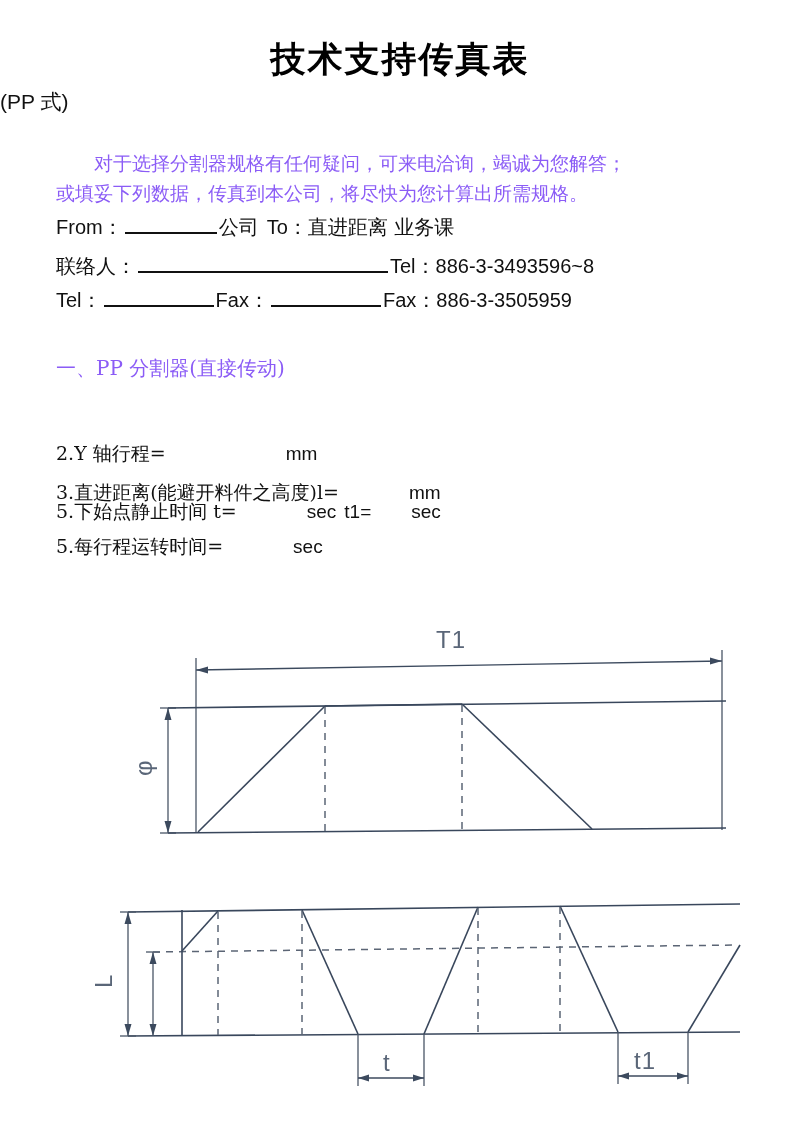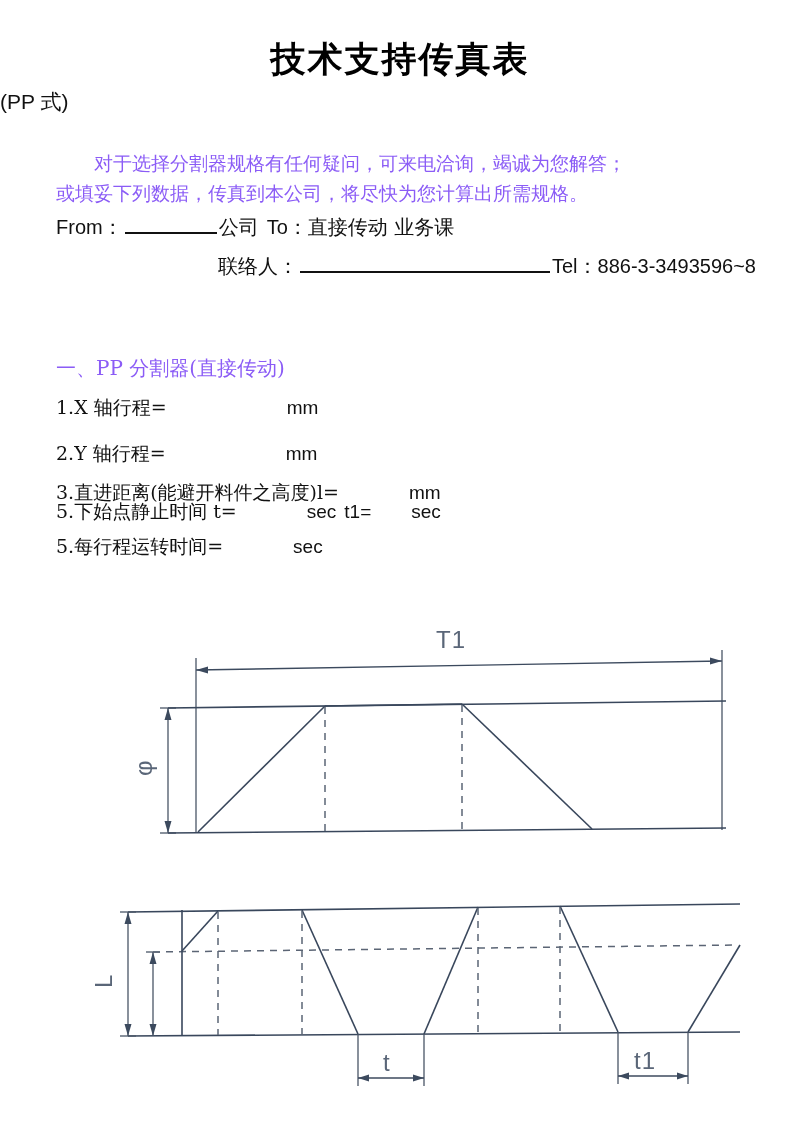--- a/index.html
+++ b/index.html
@@ -64,21 +64,21 @@
   
   .contact {
     position: absolute;
     left: 56px;
     width: 700px;
     font-size: 20px;
     color: #111;
     white-space: nowrap;
   }
   #contact-from { top: 214px; }
-  #contact-person { top: 253px; text-align: right; }
+  #contact-person { top: 253px; }
   #contact-tel { top: 287px; }
 
   .blank {
     display: inline-block;
     border-bottom: 2px solid #111;
     vertical-align: baseline;
     height: 17px;
     margin: 0 2px;
   }
   .blank-from   { width: 92px; }
@@ -149,33 +149,33 @@
   <div class="title">技术支持传真表</div>
 
   <div class="subtitle">(PP 式)</div>
 
   <div class="intro">
     <span class="l1">对于选择分割器规格有任何疑问，可来电洽询，竭诚为您解答；</span>
     <span class="l2">或填妥下列数据，传真到本公司，将尽快为您计算出所需规格。</span>
   </div>
 
   <div class="contact" id="contact-from">
-    <span>From：</span><span class="blank blank-from"></span><span class="cn">公司</span><span class="sp"></span><span>To：</span><span class="cn">直接传动 业务课</span>
+    <span>From：</span><span class="blank blank-from"></span><span class="cn">公司</span><span class="sp"></span><span>To：</span><span class="cn">直进距离 业务课</span>
   </div>
 
   <div class="contact" id="contact-person">
     <span class="cn">联络人：</span><span class="blank blank-person"></span><span>Tel：</span><span>886-3-3493596~8</span>
   </div>
 
+  <div class="contact" id="contact-tel">
+    <span>Tel：</span><span class="blank blank-tel"></span><span>Fax：</span><span class="blank blank-fax"></span><span>Fax：</span><span>886-3-3505959</span>
+  </div>
 
   <div class="section-head">一、PP 分割器(直接传动)</div>
 
-  <div class="spec-item" id="spec-1">
-    <span>1.X 轴行程=</span><span class="gap-lg"></span><span class="unit">mm</span>
-  </div>
 
   <div class="spec-item" id="spec-2">
     <span>2.Y 轴行程=</span><span class="gap-lg"></span><span class="unit">mm</span>
   </div>
 
   <div class="spec-item" id="spec-3">
     <span>3.直进距离(能避开料件之高度)l=</span><span class="gap-md"></span><span class="unit">mm</span>
   </div>
 
   <div class="spec-item" id="spec-4">

